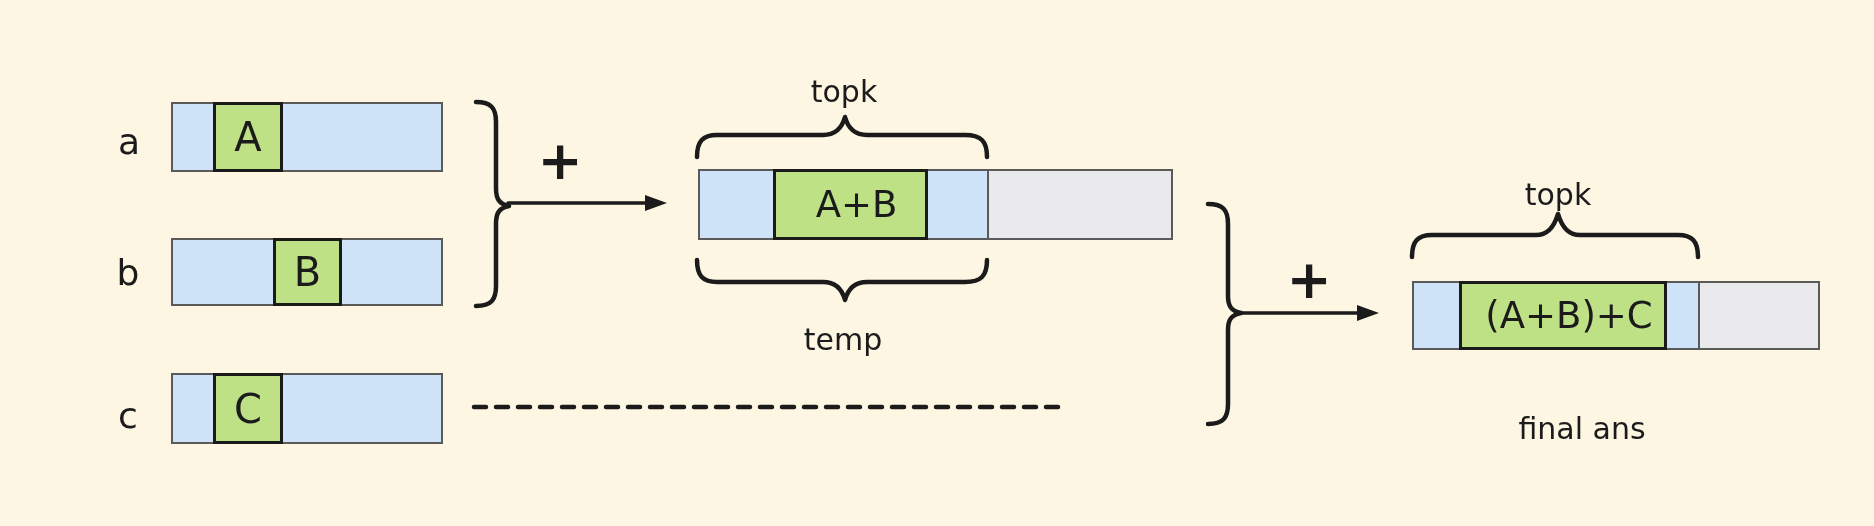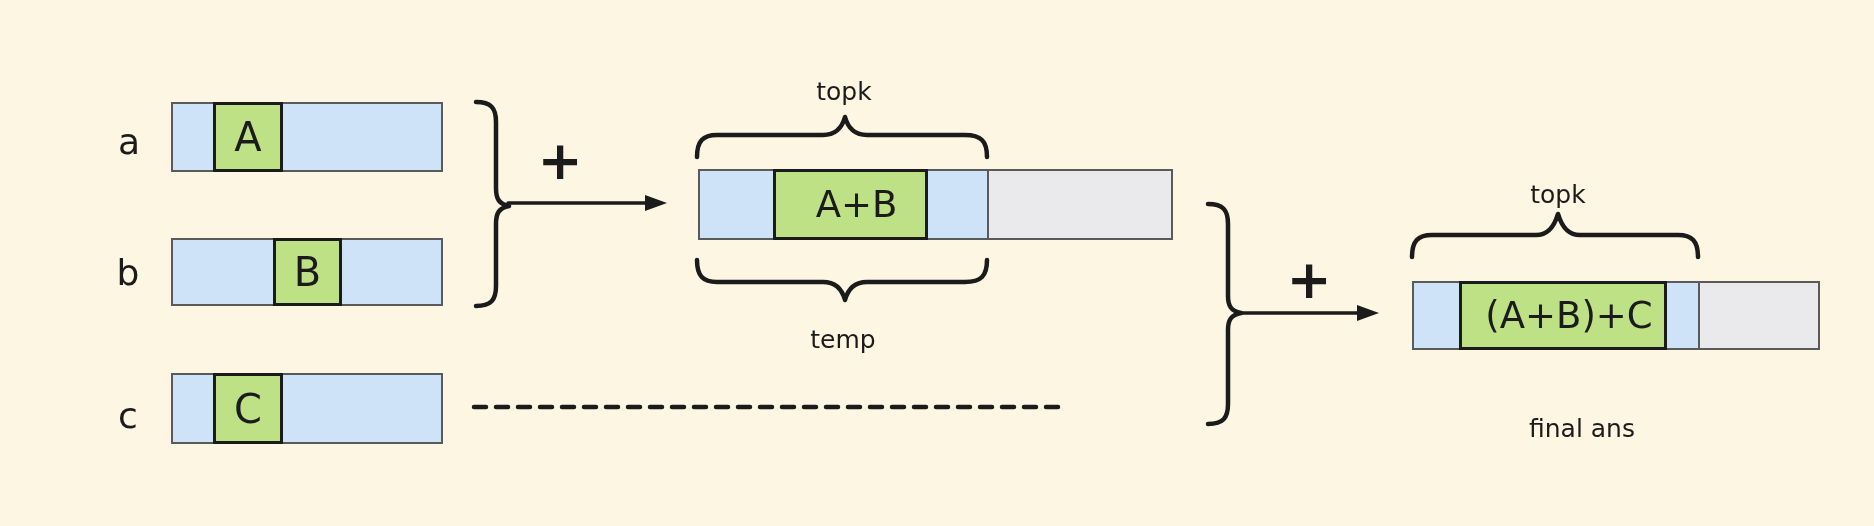--- a/index.html
+++ b/index.html
@@ -18,21 +18,21 @@
   .seg.green{background:var(--green);border:3px solid var(--ink);
              margin:-2px 0;height:calc(100% + 4px);
              display:flex;align-items:center;justify-content:center;}
   .seg.gray{background:var(--gray);border-left:2px solid var(--border);}
 
   .cell-label{font-size:40px;line-height:1;}
   .cell-label.small{font-size:37px;margin-left:12px;}
 
   .free-label{position:absolute;transform:translate(-50%,-50%);white-space:nowrap;}
   .row-label{font-size:36px;}
-  .anno-label{font-size:25px;}
+  .anno-label{font-size:30px;}
   .plus{font-size:54px;font-weight:bold;}
 
   svg{position:absolute;display:block;overflow:visible;}
   .stroke{stroke:var(--ink);fill:none;stroke-linecap:round;stroke-linejoin:round;}
   .fill-ink{fill:var(--ink);stroke:none;}
 </style>
 </head>
 <body>
 
 <div id="canvas">

